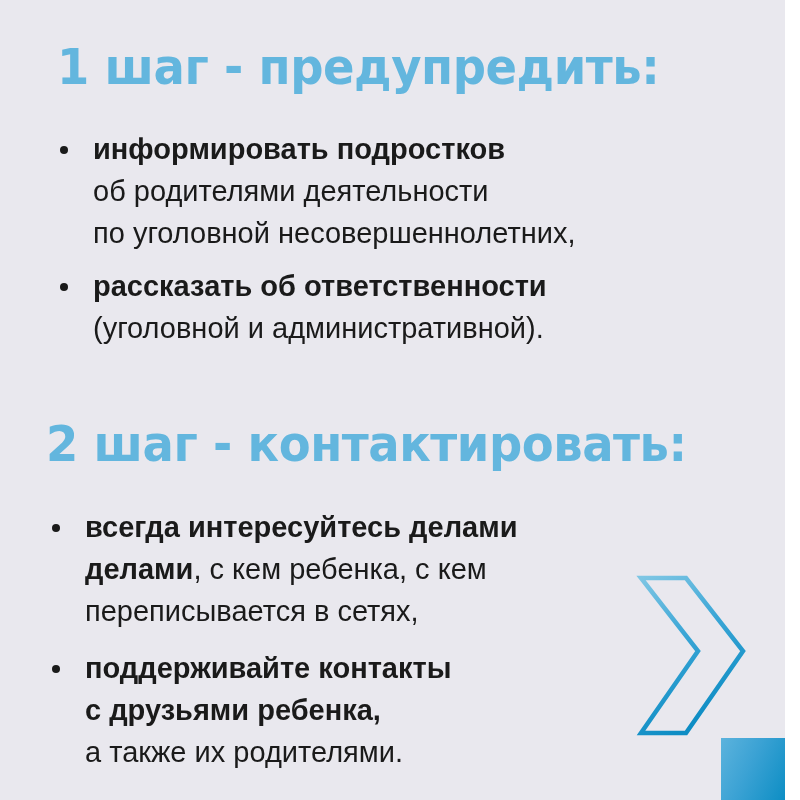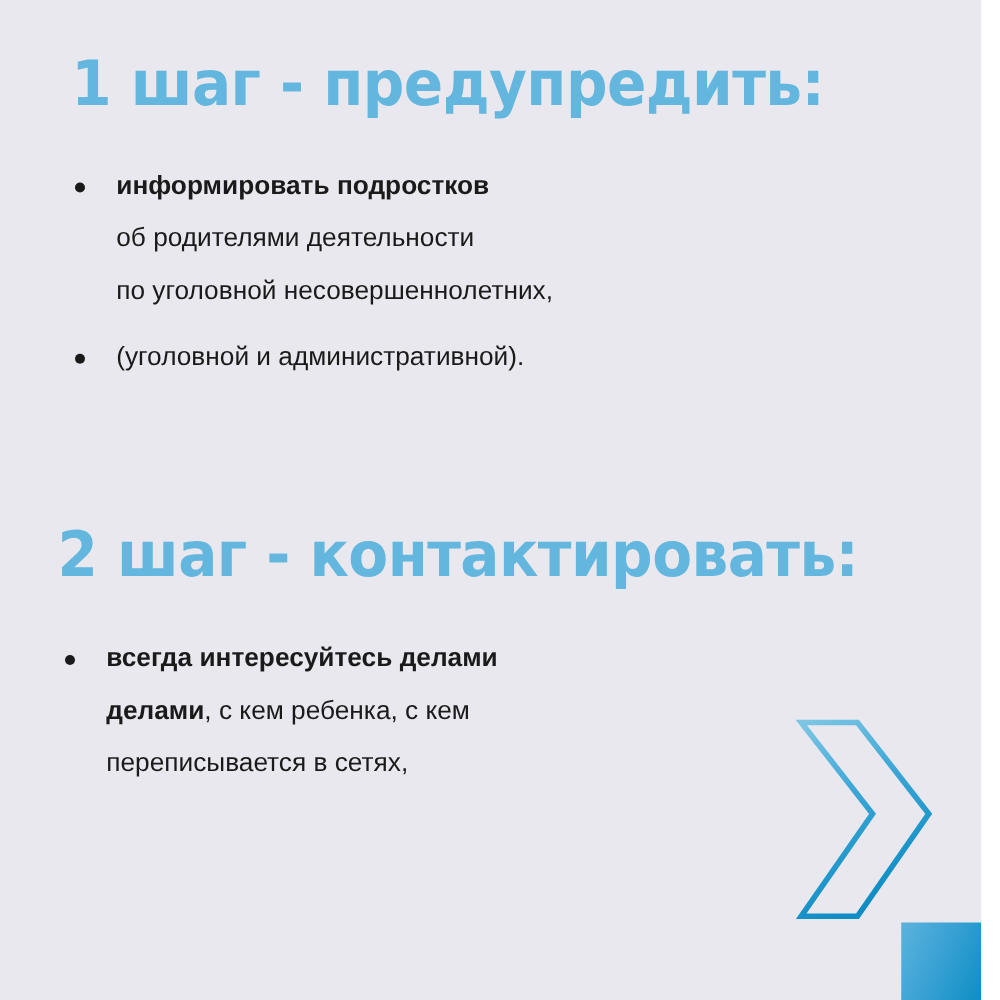--- a/index.html
+++ b/index.html
@@ -76,21 +76,21 @@
     margin: 0;
     padding: 0;
     list-style: none;
   }
   #list-1 { left: 52px; top: 128px; }
   #list-2 { left: 44px; top: 506px; }
 
   .bullet-item {
     position: relative;
     padding-left: 41px;
-    font-size: 21px;
+    font-size: 29px;
     line-height: 42px;
     color: #1a1a1a;
     white-space: nowrap;
   }
   #list-1 .bullet-item + .bullet-item { margin-top: 11px; }
   #list-2 .bullet-item + .bullet-item { margin-top: 15px; }
 
   .bullet-dot {
     position: absolute;
     left: 8px;
@@ -131,29 +131,36 @@
 
     <ul id="list-1" class="bullet-list">
       <li class="bullet-item">
         <span class="bullet-dot"></span>
         <span class="bullet-line bold">информировать подростков</span>
         <span class="bullet-line">об родителями деятельности</span>
         <span class="bullet-line">по уголовной несовершеннолетних,</span>
       </li>
       <li class="bullet-item">
         <span class="bullet-dot"></span>
+        <span class="bullet-line bold">рассказать об ответственности</span>
         <span class="bullet-line">(уголовной и административной).</span>
       </li>
     </ul>
 
     <div id="heading-2" class="step-heading">2 шаг - контактировать:</div>
 
     <ul id="list-2" class="bullet-list">
       <li class="bullet-item">
         <span class="bullet-dot"></span>
         <span class="bullet-line bold">всегда интересуйтесь делами</span>
         <span class="bullet-line"><span class="bold">делами</span><span>, с кем ребенка, с кем</span></span>
         <span class="bullet-line">переписывается в сетях,</span>
       </li>
+      <li class="bullet-item">
+        <span class="bullet-dot"></span>
+        <span class="bullet-line bold">поддерживайте контакты</span>
+        <span class="bullet-line bold">с друзьями ребенка,</span>
+        <span class="bullet-line">а также их родителями.</span>
+      </li>
     </ul>
 
   </div>
 </div>
 
 </body></html>

